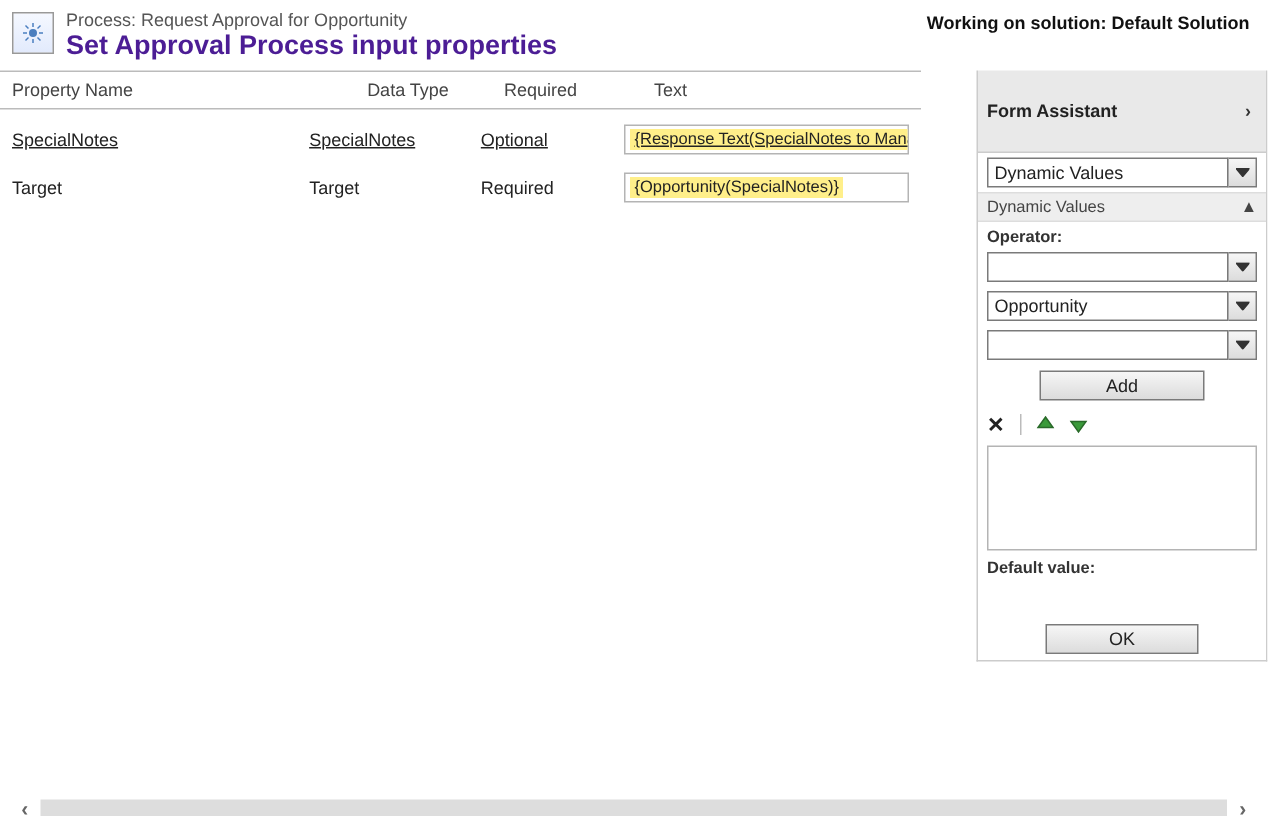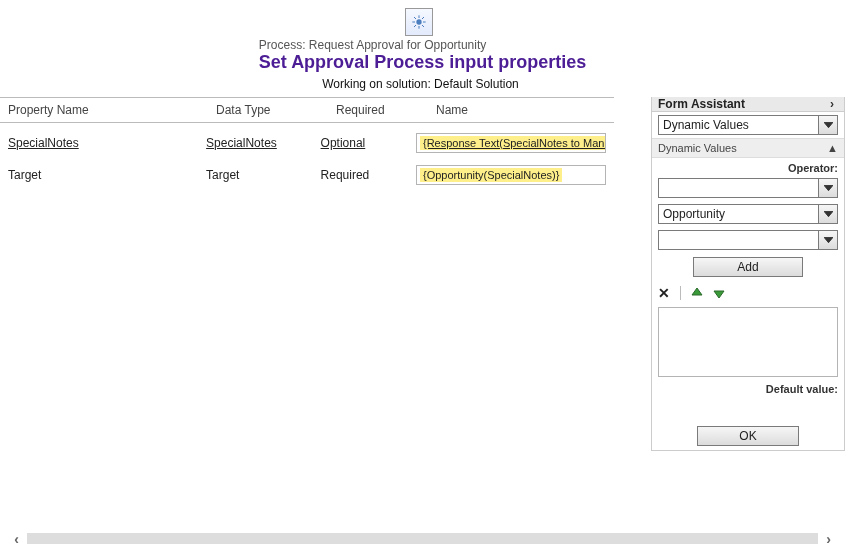--- a/index.html
+++ b/index.html
@@ -10,54 +10,53 @@
     font-size: 12px;
     color: #222;
     background: #fff;
     width: 845px;
     height: 551px;
     overflow: hidden;
     position: relative;
   }
   .header {
     display: flex;
-    align-items: center;
+    align-items: flex-start;
     padding: 4px 8px 6px 8px;
-    flex-direction: column;
   }
   .header-icon {
     width: 28px;
     height: 28px;
     border: 1px solid #999;
     background: linear-gradient(#f5f8ff,#e2eafc);
     margin-right: 8px;
     display: flex;
     align-items: center;
     justify-content: center;
     margin-top: 4px;
   }
   .header-icon svg { width: 16px; height: 16px; }
   .header-text { flex: 1; }
   .process-line { font-size: 12px; color: #555; margin-top: 2px; }
   .title-line { font-size: 18px; font-weight: 700; color: #4c1d95; }
-  .working-on { font-size: 12px; font-weight: 400; color: #111; text-align: right; padding-top: 4px; padding-right: 4px; }
+  .working-on { font-size: 12px; font-weight: 700; color: #111; text-align: right; padding-top: 4px; padding-right: 4px; }
   .main { display: flex; width: 100%; gap: 37px; }
   .left-pane { flex: 1; min-width: 0; }
   .right-pane { width: 194px; border-left: 1px solid #ccc; border-right: 1px solid #ccc; border-bottom: 1px solid #ccc; }
   .col-headers {
     display: flex;
     border-top: 1px solid #bbb;
     border-bottom: 1px solid #bbb;
     background: #fff;
     padding: 5px 8px;
     color: #444;
   }
   .col-headers > div { font-size: 12px; }
   .col-prop { width: 200px; }
-  .col-prop2 { width: 120px; padding-left: 8px;}
+  .col-prop2 { width: 120px; padding-left: 8px; text-align: center;}
   .col-req { width: 100px; padding-left: 8px;}
   .col-val { flex: 1; padding-left: 8px;}
   .row {
     display: flex;
     align-items: center;
     padding: 6px 8px;
   }
   .row-first { margin-top: 4px; text-decoration: underline; }
   .cell-prop { width: 200px; font-size: 12px; color: #222; }
   .cell-dtype { width: 120px; font-size: 12px; padding-left: 8px;}
@@ -78,21 +77,21 @@
   .token {
     background: #ffef8a;
     padding: 1px 3px;
     font-size: 11px;
     white-space: nowrap;
   }
   
   .fa-header {
     background: #e9e9e9;
     border-bottom: 1px solid #ccc;
-    padding: 0 6px;
+    padding: 20px 6px;
     font-weight: 700;
     font-size: 12px;
     display: flex;
     align-items: center;
     justify-content: space-between;
   }
   .chev { font-size: 12px; color: #333; padding: 0 4px; cursor: pointer;}
   .select-row { padding: 3px 6px; display:flex; }
   .select {
     flex:1;
@@ -121,21 +120,21 @@
     background: #eee;
     padding: 3px 6px;
     font-size: 11px;
     color: #444;
     display: flex;
     justify-content: space-between;
     align-items: center;
     border-top: 1px solid #ddd;
     border-bottom: 1px solid #ddd;
   }
-  .label { font-weight: 700; font-size: 11px; padding: 4px 6px 1px 6px; color: #333; text-align: right; }
+  .label { font-weight: 700; font-size: 11px; padding: 4px 6px 1px 6px; color: #333; }
   .btn {
     height: 20px;
     border: 1px solid #7a7a7a;
     background: linear-gradient(#f6f6f6,#dcdcdc);
     font-size: 12px;
     display: inline-flex;
     align-items: center;
     justify-content: center;
     cursor: pointer;
     padding: 0 18px;
@@ -210,21 +209,21 @@
   </div>
   <div class="working-on">Working on solution: Default Solution</div>
 </div>
 
 <div class="main">
   <div class="left-pane">
     <div class="col-headers">
       <div class="col-prop">Property Name</div>
       <div class="col-prop2">Data Type</div>
       <div class="col-req">Required</div>
-      <div class="col-val">Name</div>
+      <div class="col-val">Text</div>
     </div>
 
     <div class="row row-first">
       <div class="cell-prop">SpecialNotes</div>
       <div class="cell-dtype">SpecialNotes</div>
       <div class="cell-req">Optional</div>
       <div class="cell-val">
         <div class="val-input">
           <span class="token">{Response Text(SpecialNotes to Manager)}</span>
         </div>

